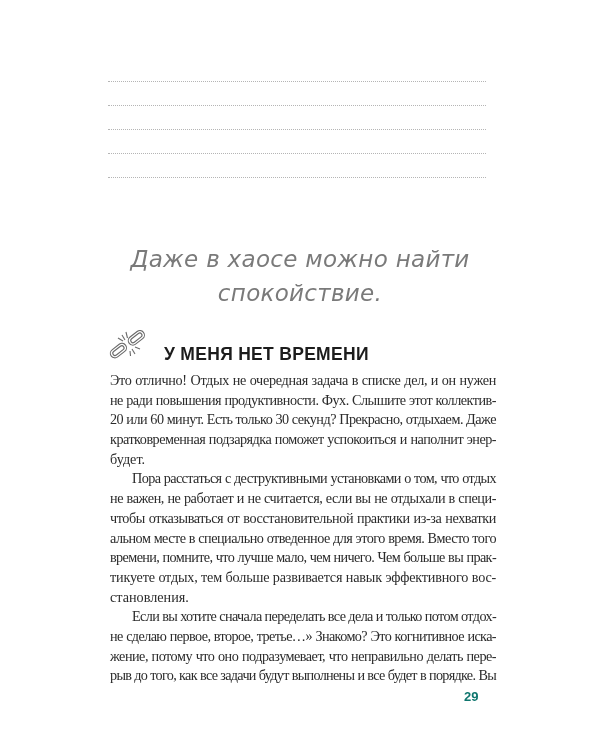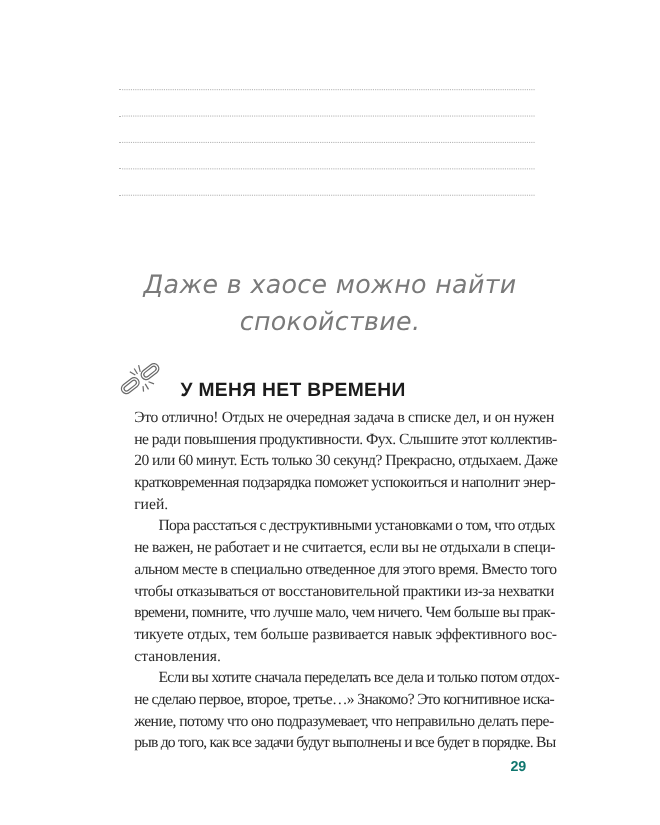--- a/index.html
+++ b/index.html
@@ -21,21 +21,21 @@
     .section-head .icon { width: 48px; height: 40px; }
     .section-title {
       margin-left: 12px; font-family: "Liberation Sans", "DejaVu Sans", sans-serif; font-weight: bold;
       font-size: 17.5px; color: #1c1c1c; letter-spacing: 0.3px;
     }
     .body-text {
       position: absolute; left: 110px; top: 371px; width: 386px;
       font-size: 14.2px; line-height: 19.7px; color: #2b2b2b; text-align: justify;
     }
     .body-text p { margin: 0; }
-    .line { display: block; text-align: justify; text-align-last: justify; white-space: nowrap; height: 19.7px; margin-left: 12px; }
+    .line { display: block; text-align: justify; text-align-last: justify; white-space: nowrap; height: 19.7px; }
     .line.last { text-align-last: left; }
     .page-number {
       position: absolute; left: 464px; top: 689px; font-family: "Liberation Sans", sans-serif;
       font-weight: bold; font-size: 13px; color: #0f766e;
     }
   </style>
 </head>
 <body>
 
 <div class="page">
@@ -72,27 +72,27 @@
     </span>
     <span class="section-title">У МЕНЯ НЕТ ВРЕМЕНИ</span>
   </div>
 
   <div class="body-text">
     <p>
       <span class="line" style="letter-spacing: -0.3px;">Это отлично! Отдых не очередная задача в списке дел, и он нужен</span>
       <span class="line" style="letter-spacing: -0.5px;">не ради повышения продуктивности. Фух. Слышите этот коллектив-</span>
       <span class="line" style="letter-spacing: -0.5px;">20 или 60 минут. Есть только 30 секунд? Прекрасно, отдыхаем. Даже</span>
       <span class="line" style="letter-spacing: -0.5px;">кратковременная подзарядка поможет успокоиться и наполнит энер-</span>
-      <span class="line last">гией.</span>
+      <span class="line last">будет.</span>
     </p>
     <p>
       <span class="line" style="padding-left: 22px; letter-spacing: -0.6px;">Пора расстаться с деструктивными установками о том, что отдых</span>
       <span class="line" style="letter-spacing: -0.4px;">не важен, не работает и не считается, если вы не отдыхали в специ-</span>
+      <span class="line" style="letter-spacing: -0.4px;">чтобы отказываться от восстановительной практики из-за нехватки</span>
       <span class="line" style="letter-spacing: -0.5px;">альном месте в специально отведенное для этого время. Вместо того</span>
-      <span class="line" style="letter-spacing: -0.4px;">чтобы отказываться от восстановительной практики из-за нехватки</span>
       <span class="line" style="letter-spacing: -0.6px;">времени, помните, что лучше мало, чем ничего. Чем больше вы прак-</span>
       <span class="line" style="letter-spacing: -0.2px;">тикуете отдых, тем больше развивается навык эффективного вос-</span>
       <span class="line last">становления.</span>
     </p>
     <p>
       <span class="line" style="padding-left: 22px; letter-spacing: -0.6px;">Если вы хотите сначала переделать все дела и только потом отдох-</span>
       <span class="line" style="letter-spacing: -0.6px;">не сделаю первое, второе, третье…» Знакомо? Это когнитивное иска-</span>
       <span class="line" style="letter-spacing: -0.5px;">жение, потому что оно подразумевает, что неправильно делать пере-</span>
       <span class="line" style="letter-spacing: -0.7px;">рыв до того, как все задачи будут выполнены и все будет в порядке. Вы</span>
     </p>

